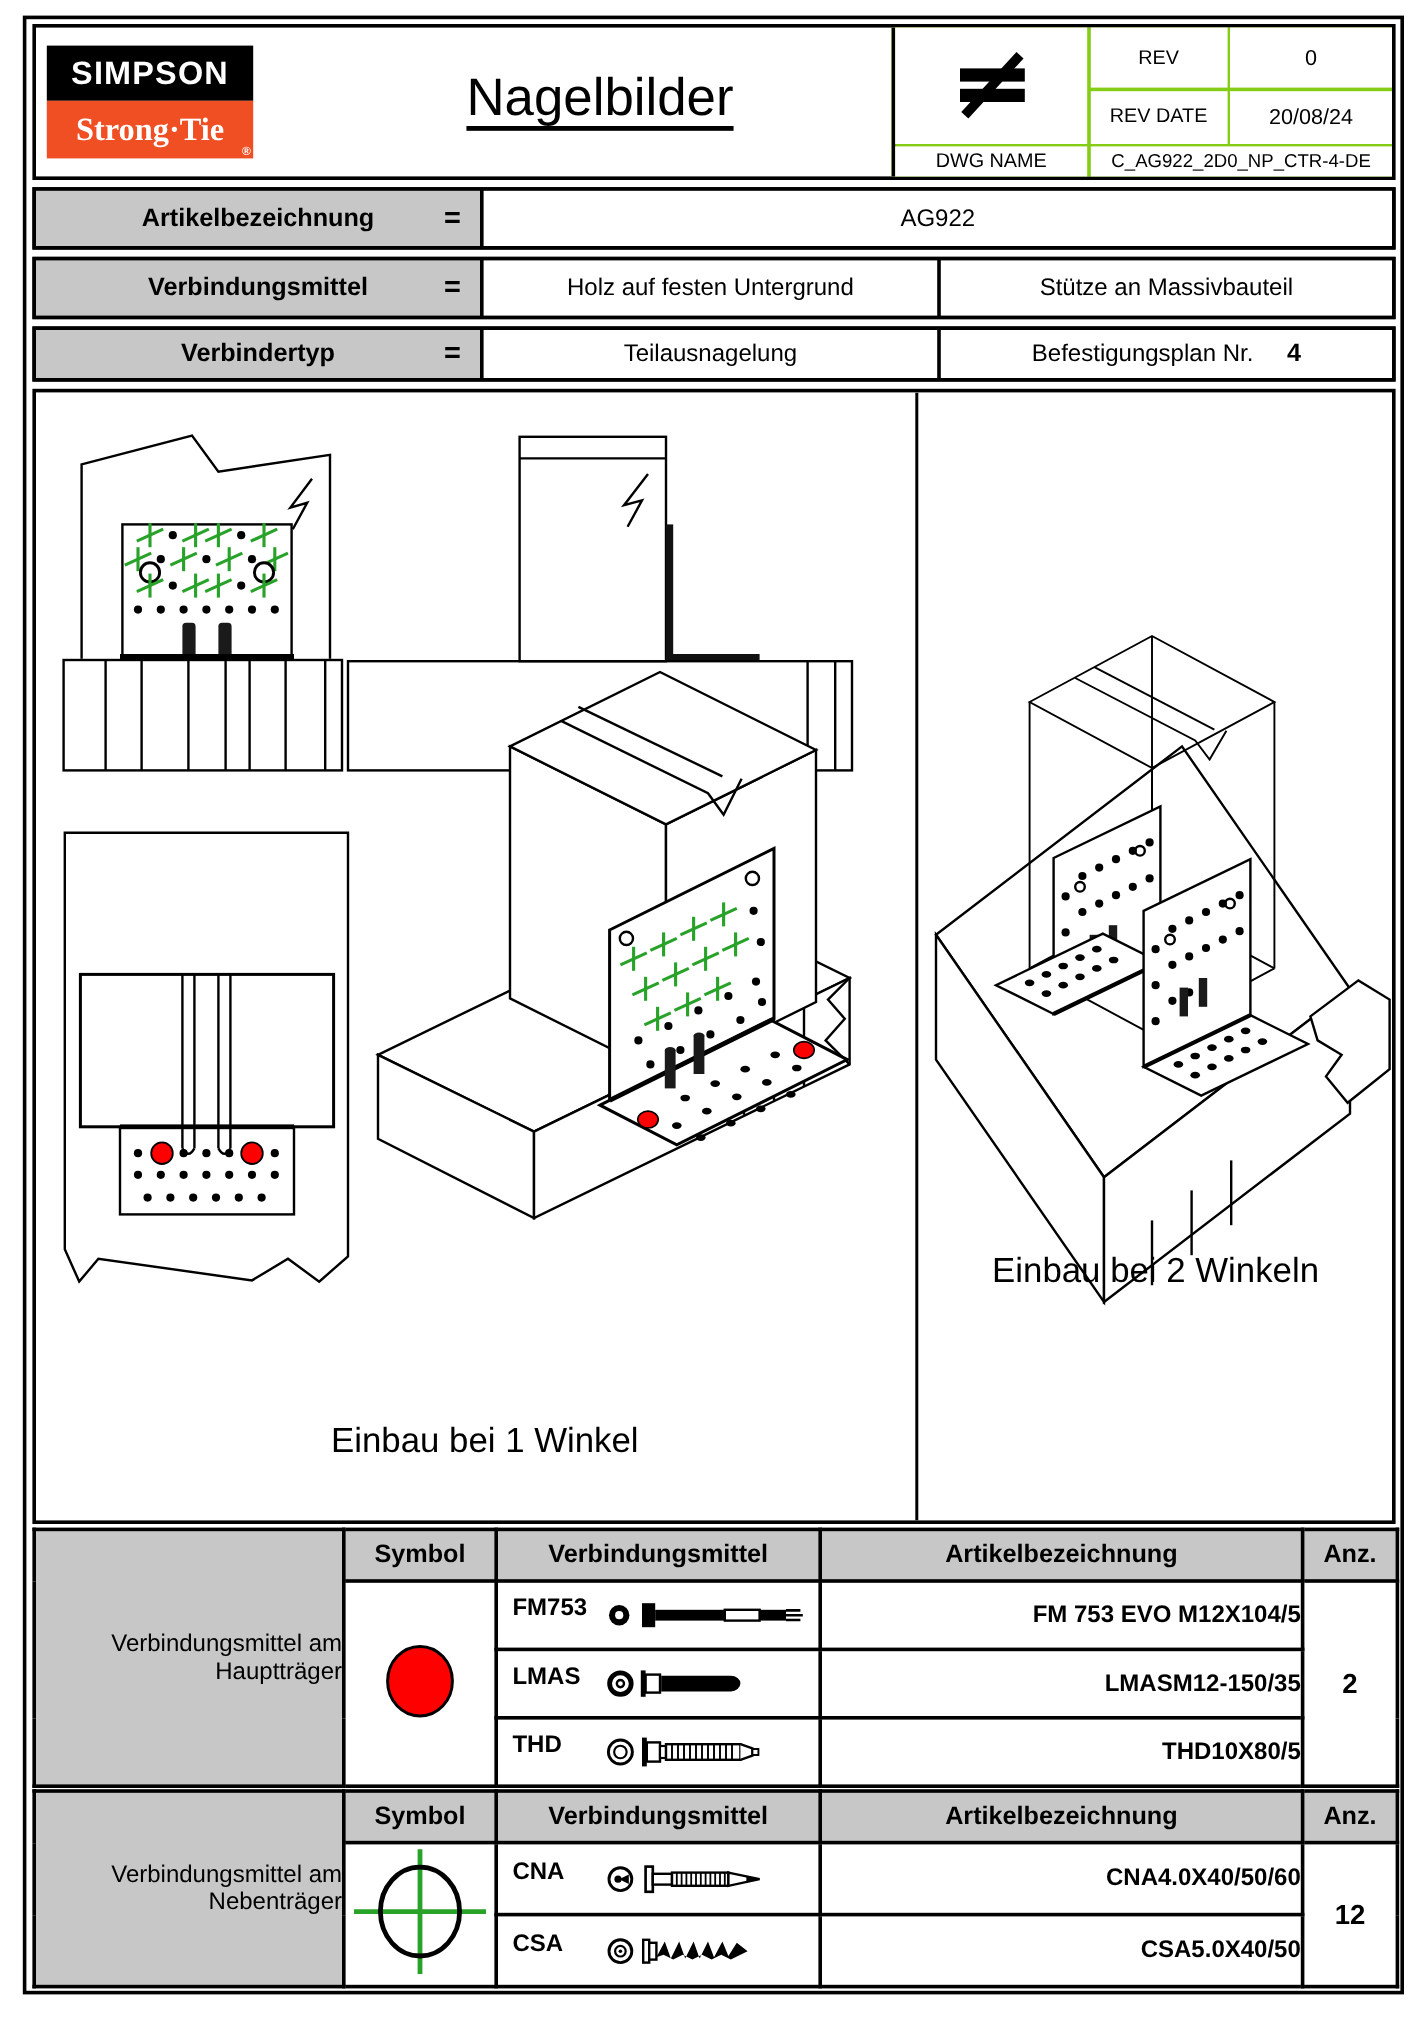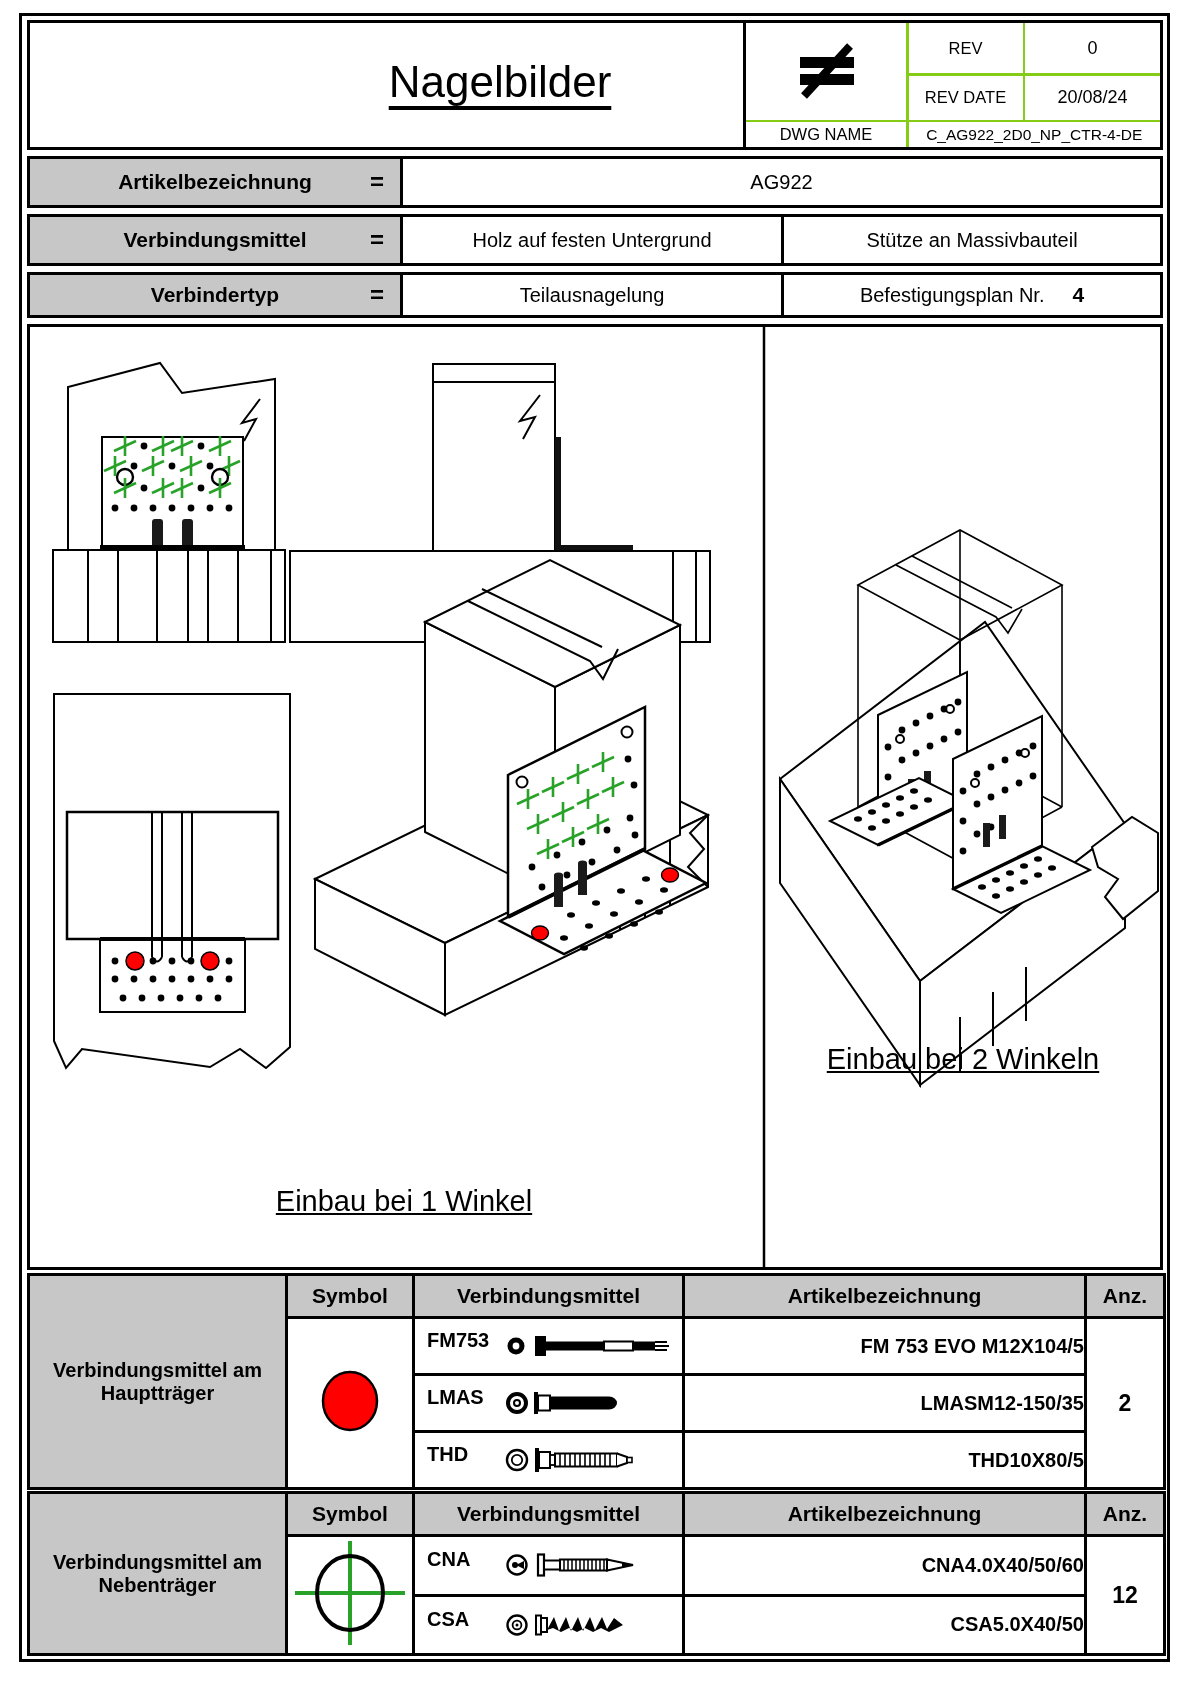--- a/index.html
+++ b/index.html
@@ -34,30 +34,30 @@
   .s3{top:272px;height:46px;grid-template-columns:370px 378px 1fr;}
   .spec>div{background:#fff;display:flex;align-items:center;justify-content:center;font-size:20px;}
   .spec .lab{background:#C7C7C7;font-weight:bold;font-size:21px;position:relative;}
   .spec .lab .eq{position:absolute;right:16px;font-weight:bold;font-size:24px;}
   .bplan{gap:28px;}
   .bplan b{font-size:21px;}
 
   
   .draw{top:324px;height:946px;}
   .draw svg.main{position:absolute;left:0;top:0;}
-  .dlabel{position:absolute;font-size:29px;text-align:center;width:340px;text-decoration:underline;}
+  .dlabel{position:absolute;font-size:29px;text-align:center;width:340px;}
   .dl1{left:204px;top:858px;}
   .dl2{left:763px;top:716px;}
 
   
   table.ftab{position:absolute;left:27px;width:1136px;border-collapse:collapse;table-layout:fixed;
              background:#fff;}
   .ftab td,.ftab th{border:3px solid #000;padding:0;}
   .ftab th{background:#C7C7C7;font-size:21px;height:40px;}
-  .ftab .glabel{background:#C7C7C7;font-weight:bold;font-size:20px;text-align:center;}
+  .ftab .glabel{background:#C7C7C7;font-weight:normal;font-size:20px;text-align:right;}
   .ftab .symcell{text-align:center;vertical-align:middle;}
   .ftab .fast{vertical-align:middle;}
   .fastwrap{display:flex;align-items:flex-start;gap:8px;padding-left:12px;}
   .fastwrap .code{font-weight:bold;font-size:20px;width:70px;}
   .ftab .art{text-align:right;font-weight:bold;font-size:20px;}
   .ftab .qty{text-align:center;font-weight:bold;font-size:23px;}
   .t1{top:1273px;}
   .t2{top:1491px;}
   .t1 tr.data{height:57px;}
   .t2 tr.data{height:58px;}
@@ -68,20 +68,24 @@
   svg .face{fill:#fff;stroke:#000;stroke-width:2;}
   svg .face25{fill:#fff;stroke:#000;stroke-width:2.5;}
 </style>
 </head>
 <body>
 
 <div class="page">
   <div class="frame"></div>
 
   <div class="sec hdr">
+    <div class="logo">
+      <div class="black">SIMPSON</div>
+      <div class="orange"><span>Strong·Tie</span><span class="reg">®</span></div>
+    </div>
     <div class="title">Nagelbilder</div>
     <div class="revgrid">
       <div class="rc-sym">
         <svg width="68" height="56" viewBox="0 0 68 56">
           <rect x="8" y="14" width="54" height="11" fill="#000"></rect>
           <rect x="8" y="31" width="54" height="11" fill="#000"></rect>
           <line x1="12" y1="53" x2="58" y2="3" stroke="#000" stroke-width="8"></line>
         </svg>
       </div>
       <div class="rc-lab">REV</div>

